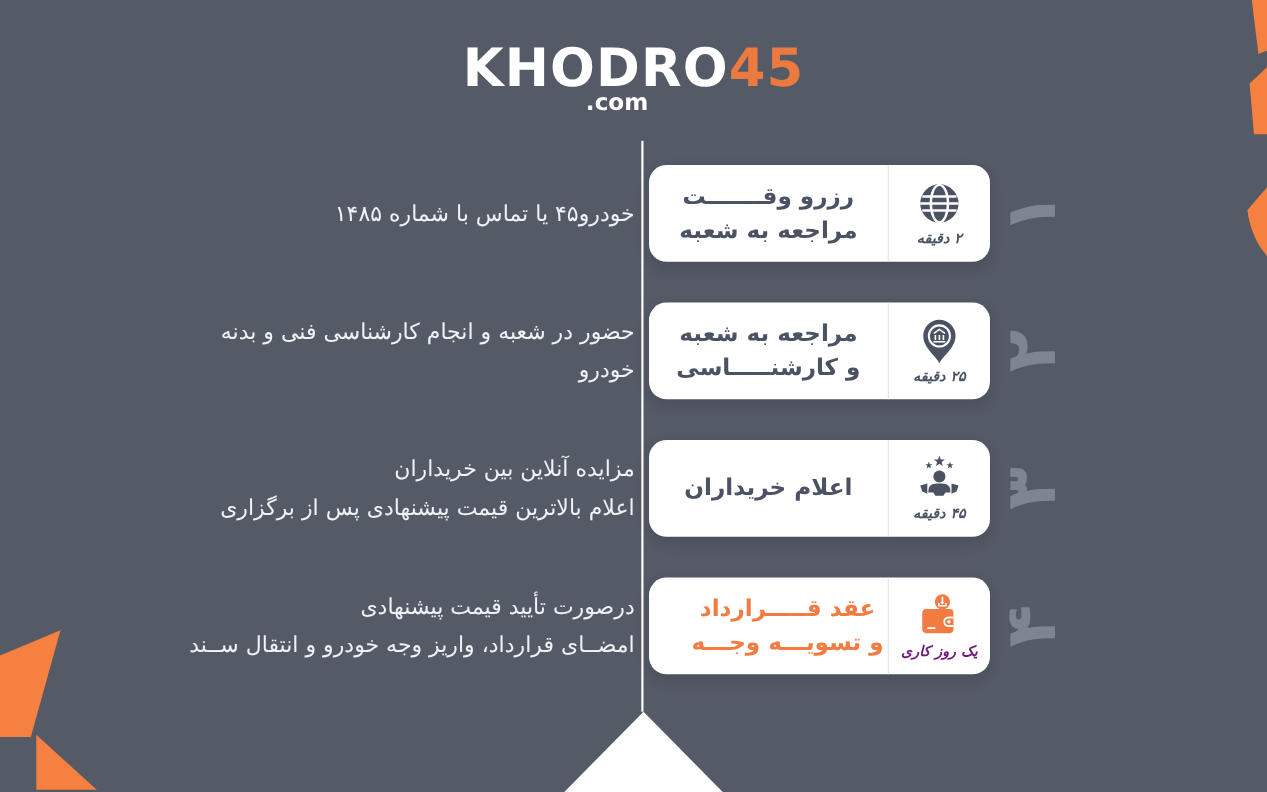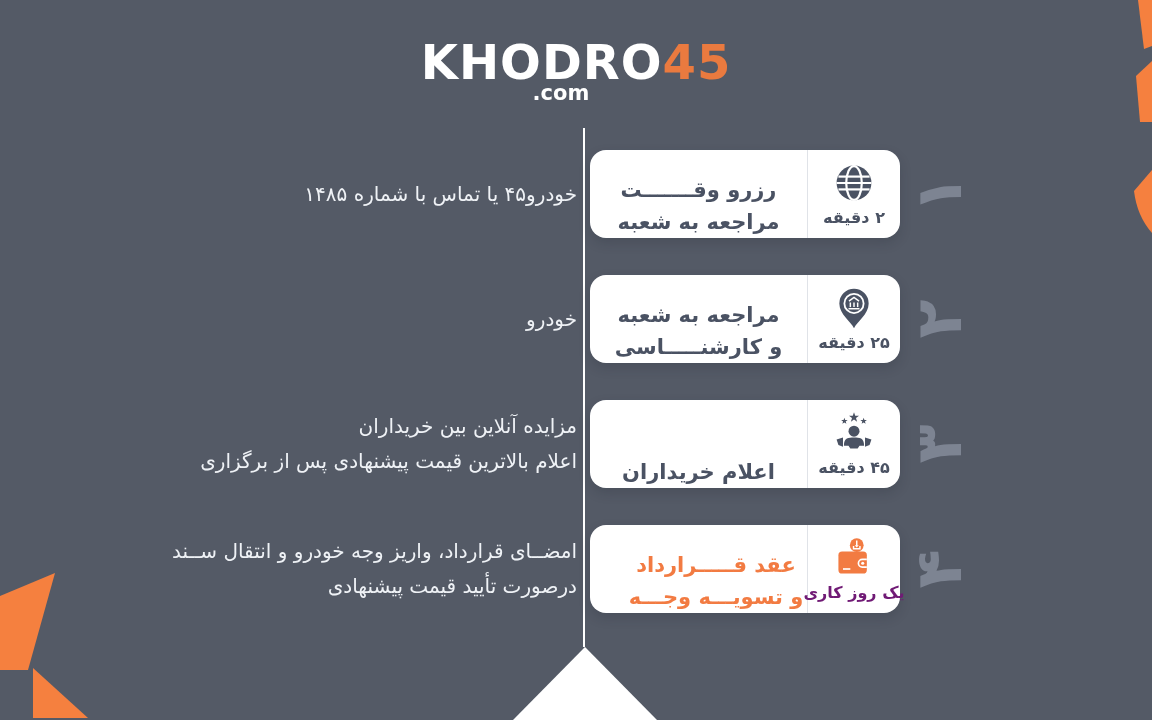--- a/index.html
+++ b/index.html
@@ -18,26 +18,26 @@
   .timeline{position:absolute;left:583px;top:128px;width:2px;height:519px;background:#ffffff;}
   .bottom-triangle{position:absolute;left:513px;top:647px;width:0;height:0;
     border-left:72px solid transparent;border-right:72px solid transparent;border-bottom:73px solid #ffffff;}
   
   .row{position:absolute;left:0;width:1152px;height:88px;}
   .desc{position:absolute;left:85px;width:492px;top:50%;transform:translateY(-50%);
     direction:rtl;text-align:right;color:#EFF2F6;font-size:20px;font-weight:500;line-height:1.75;}
   .desc span{display:block;white-space:nowrap;}
   .card{position:absolute;left:590px;width:310px;height:88px;background:#ffffff;border-radius:16px;
     display:flex;box-shadow:0 5px 12px rgba(30,35,45,0.18);}
-  .title-sec{flex:1;display:flex;flex-direction:column;justify-content:flex-end;align-items:center;
+  .title-sec{flex:1;display:flex;flex-direction:column;justify-content:center;align-items:center;
     direction:rtl;font-weight:bold;font-size:21px;color:#4A5263;line-height:1.5;white-space:nowrap;}
   .icon-sec{width:92px;display:flex;flex-direction:column;align-items:center;justify-content:center;
     gap:3px;border-left:1px solid #E0E3E8;}
   .icon-sec svg{width:44px;height:44px;}
-  .duration{font-size:16px;font-weight:bold;color:#4A5263;direction:rtl;white-space:nowrap;}
+  .duration{font-size:13px;font-weight:bold;color:#4A5263;direction:rtl;white-space:nowrap;font-style:italic;}
   .num{position:absolute;left:900px;top:-4px;height:96px;width:78px;display:flex;align-items:center;justify-content:center;}
   .num span{display:block;transform:rotate(-90deg);color:#7D8492;font-size:64px;font-weight:bold;line-height:1;}
   .row.accent .title-sec{color:#F27B42;padding-left:35px;}
   .row.accent .duration{color:#701a75;}
   
   .deco{position:absolute;}
   .deco-tr{right:0;top:0;}
   .deco-bl{left:0;top:570px;}
 </style>
 </head>
@@ -87,20 +87,21 @@
         <span class="duration">۲ دقیقه</span>
       </div>
     </div>
     <div class="num">
         <span>۱</span>
       </div>
   </div>
 
   <div class="row" style="top:275px">
     <div class="desc">
+      <span>حضور در شعبه و انجام کارشناسی فنی و بدنه</span>
       <span>خودرو</span>
     </div>
     <div class="card">
       <div class="title-sec">
         <span>مراجعه به شعبه</span>
         <span>و کارشنـــــاسی</span>
       </div>
       <div class="icon-sec">
         <svg viewBox="-24 -24 48 48">
           <path d="M0,22 C-3,15 -16,7 -16,-5 A16,16 0 1,1 16,-5 C16,7 3,15 0,22 Z" fill="#4A5263"></path>
@@ -145,22 +146,22 @@
         <span class="duration">۴۵ دقیقه</span>
       </div>
     </div>
     <div class="num">
         <span>۳</span>
       </div>
   </div>
 
   <div class="row accent" style="top:525px">
     <div class="desc">
+      <span>درصورت تأیید قیمت پیشنهادی</span>
       <span>امضــای قرارداد، واریز وجه خودرو و انتقال ســند</span>
-      <span>درصورت تأیید قیمت پیشنهادی</span>
     </div>
     <div class="card">
       <div class="title-sec">
         <span>عقد قـــــرارداد</span>
         <span>و تسویـــه وجـــه</span>
       </div>
       <div class="icon-sec">
         <svg viewBox="-24 -24 48 48">
           <g fill="#F27B42">
             <circle cx="3" cy="-14" r="7.5"></circle>

